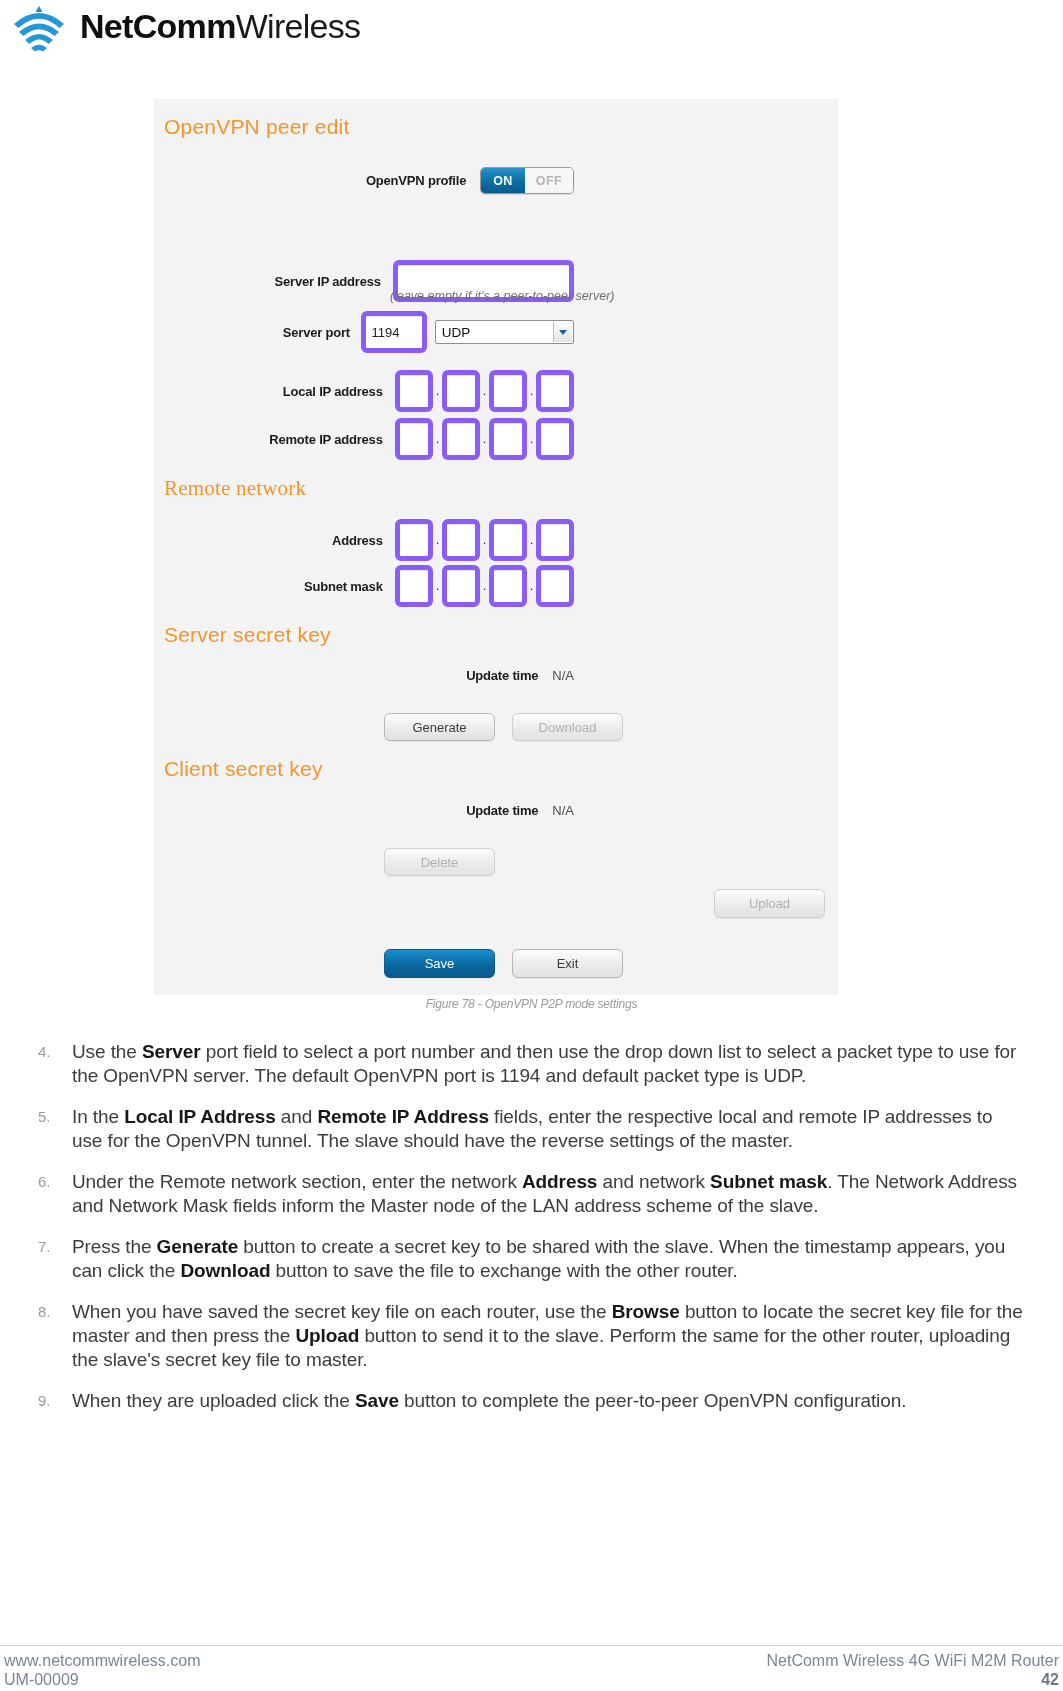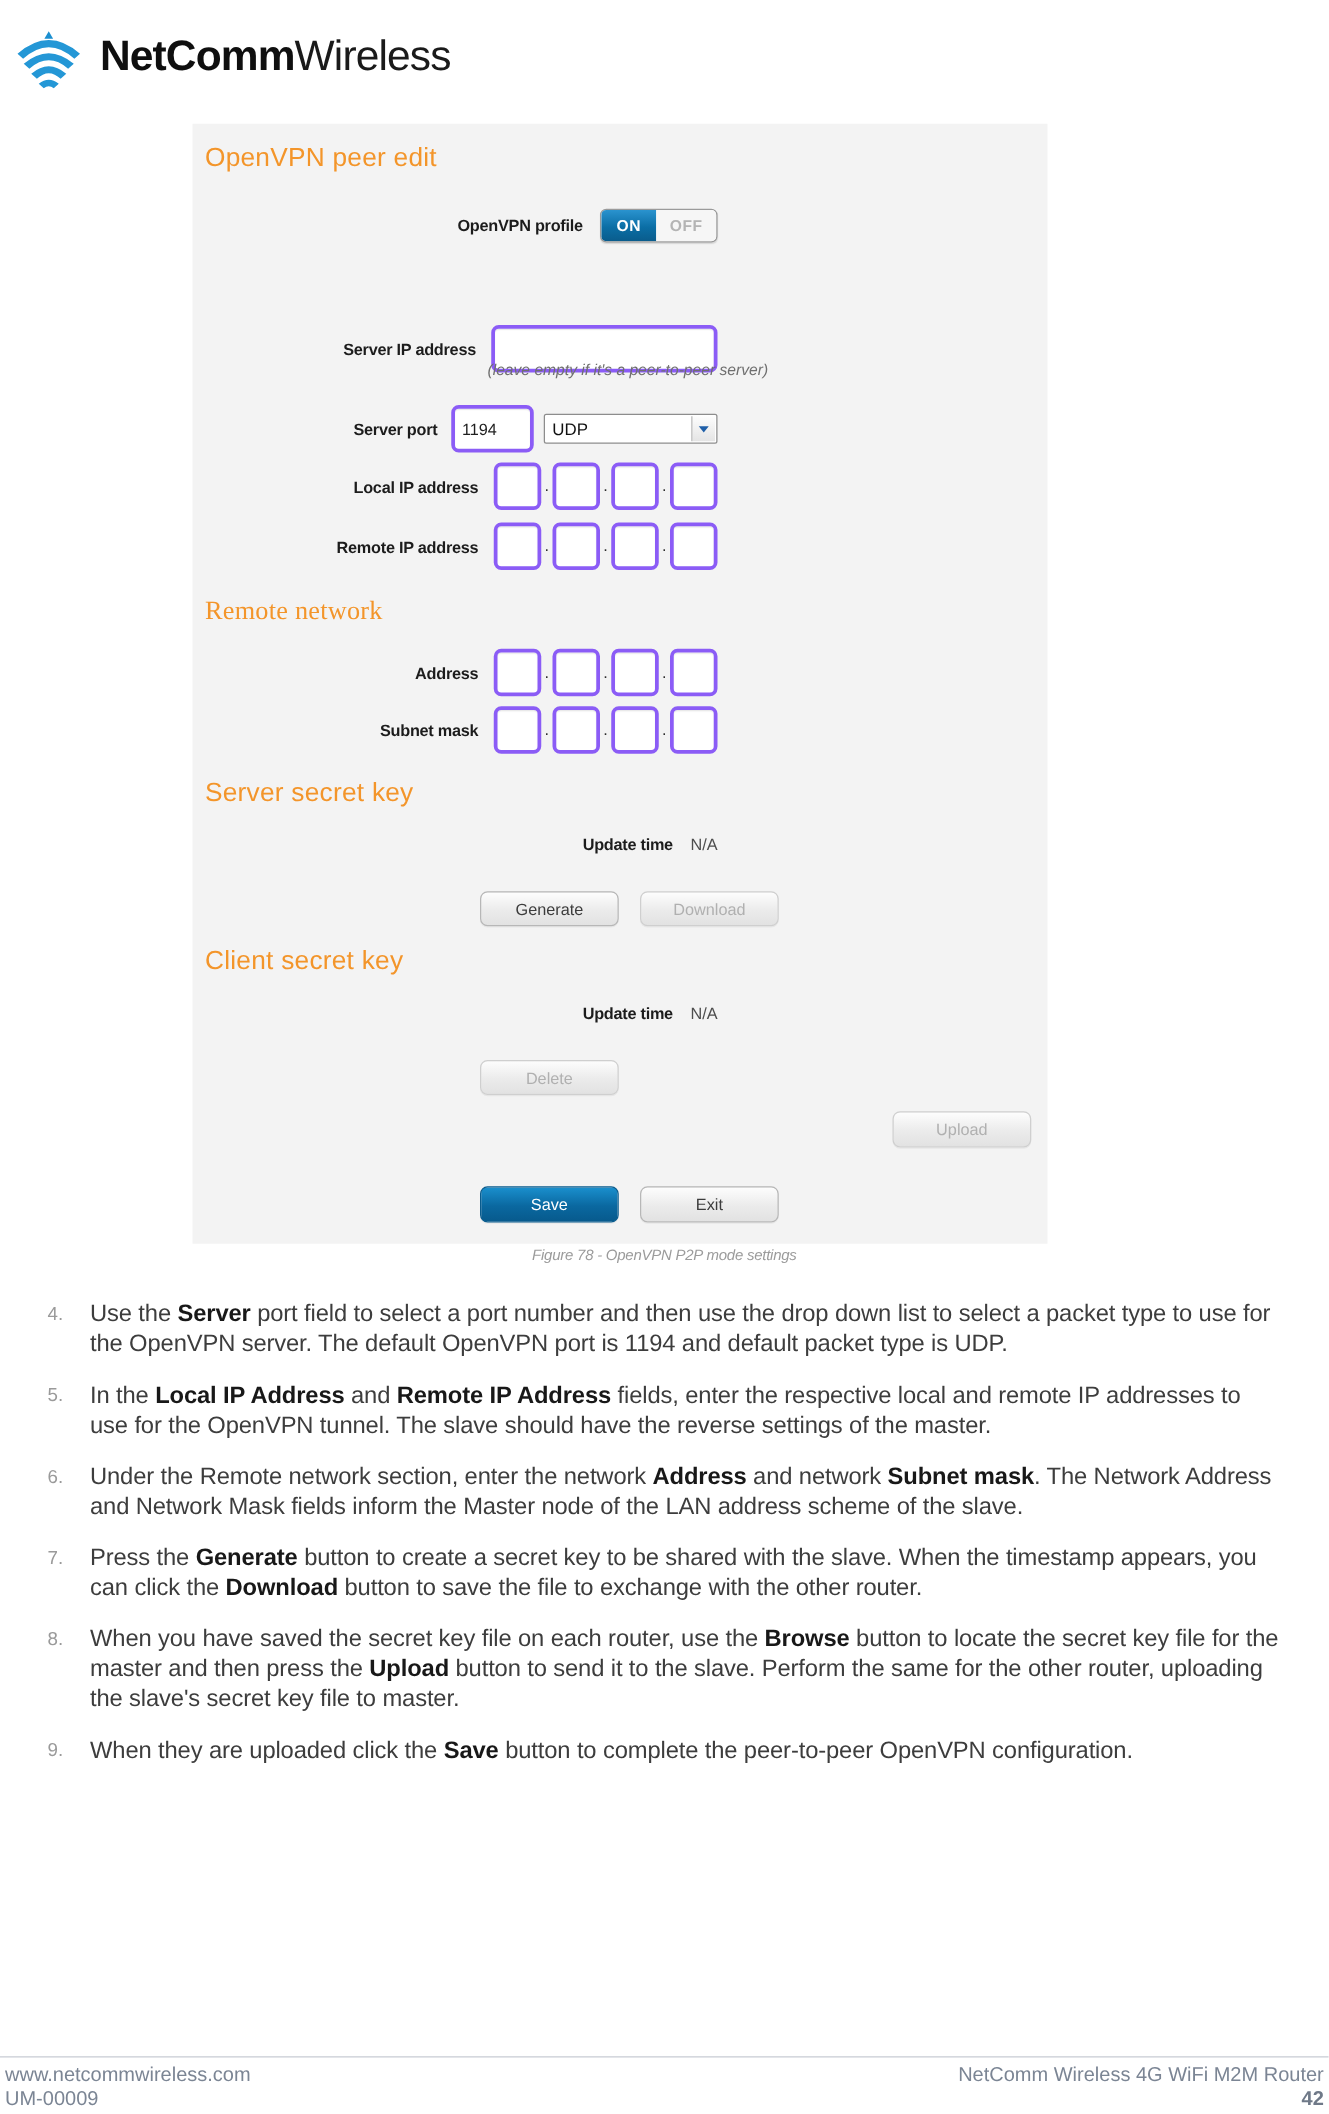--- a/index.html
+++ b/index.html
@@ -13,21 +13,21 @@
     position: relative;
     font-family: "Liberation Sans", sans-serif;
     color: #231f20;
     overflow: hidden;
   }
 
   
   .page-header {
     position: absolute;
     left: 0; top: 0;
-    width: 880px; height: 60px; margin-top: 19px;
+    width: 880px; height: 60px;
   }
   .logo-wrap {
     position: absolute;
     left: 10px; top: 4px;
     display: flex;
     align-items: center;
     gap: 12px;
   }
   .logo-mark {
     width: 58px; height: 48px;
@@ -86,21 +86,21 @@
     font-size: 12.5px;
     color: #6f6f6f;
     white-space: nowrap;
   }
 
   
   .tbox {
     box-sizing: border-box;
     height: 24px;
     background: #ffffff;
-    border: 3px solid #8b5cf6;
+    border: 5px solid #8b5cf6;
     border-radius: 6px;
     box-shadow: inset 0 1px 1px rgba(0,0,0,0.10);
     font-family: "Liberation Sans", sans-serif;
     font-size: 13px;
     color: #1f1f1f;
     padding: 16px 6px;
     outline: none;
   }
   .tbox.wide { width: 181px; }
   .tbox.port { width: 66px; }
@@ -286,21 +286,21 @@
   </div>
 
 
   <div class="row" style="left:0; top:161px; width:420px; justify-content:flex-end;">
     <span class="fld-label" style="width:260px;">Server IP address</span>
     <span style="width:14px;"></span>
     <input class="tbox wide" type="text" value="" style="">
   </div>
   <div class="hint" style="left:236px; top:190px;font-style:italic;">(leave empty if it's a peer-to-peer server)</div>
 
-  <div class="row" style="left:0; top:225px; width:420px; justify-content:flex-start;">
+  <div class="row" style="left:0; top:212px; width:420px; justify-content:flex-start;">
     <span class="fld-label" style="width:260px;">Server port</span>
     <span style="width:14px;"></span>
     <input class="tbox port" type="text" value="1194" style="">
     <span style="width:11px;"></span>
     <span class="sel-wrap">
       <span class="sel-val">UDP</span>
       <span class="sel-arrow">
             <i></i>
           </span>
     </span>

